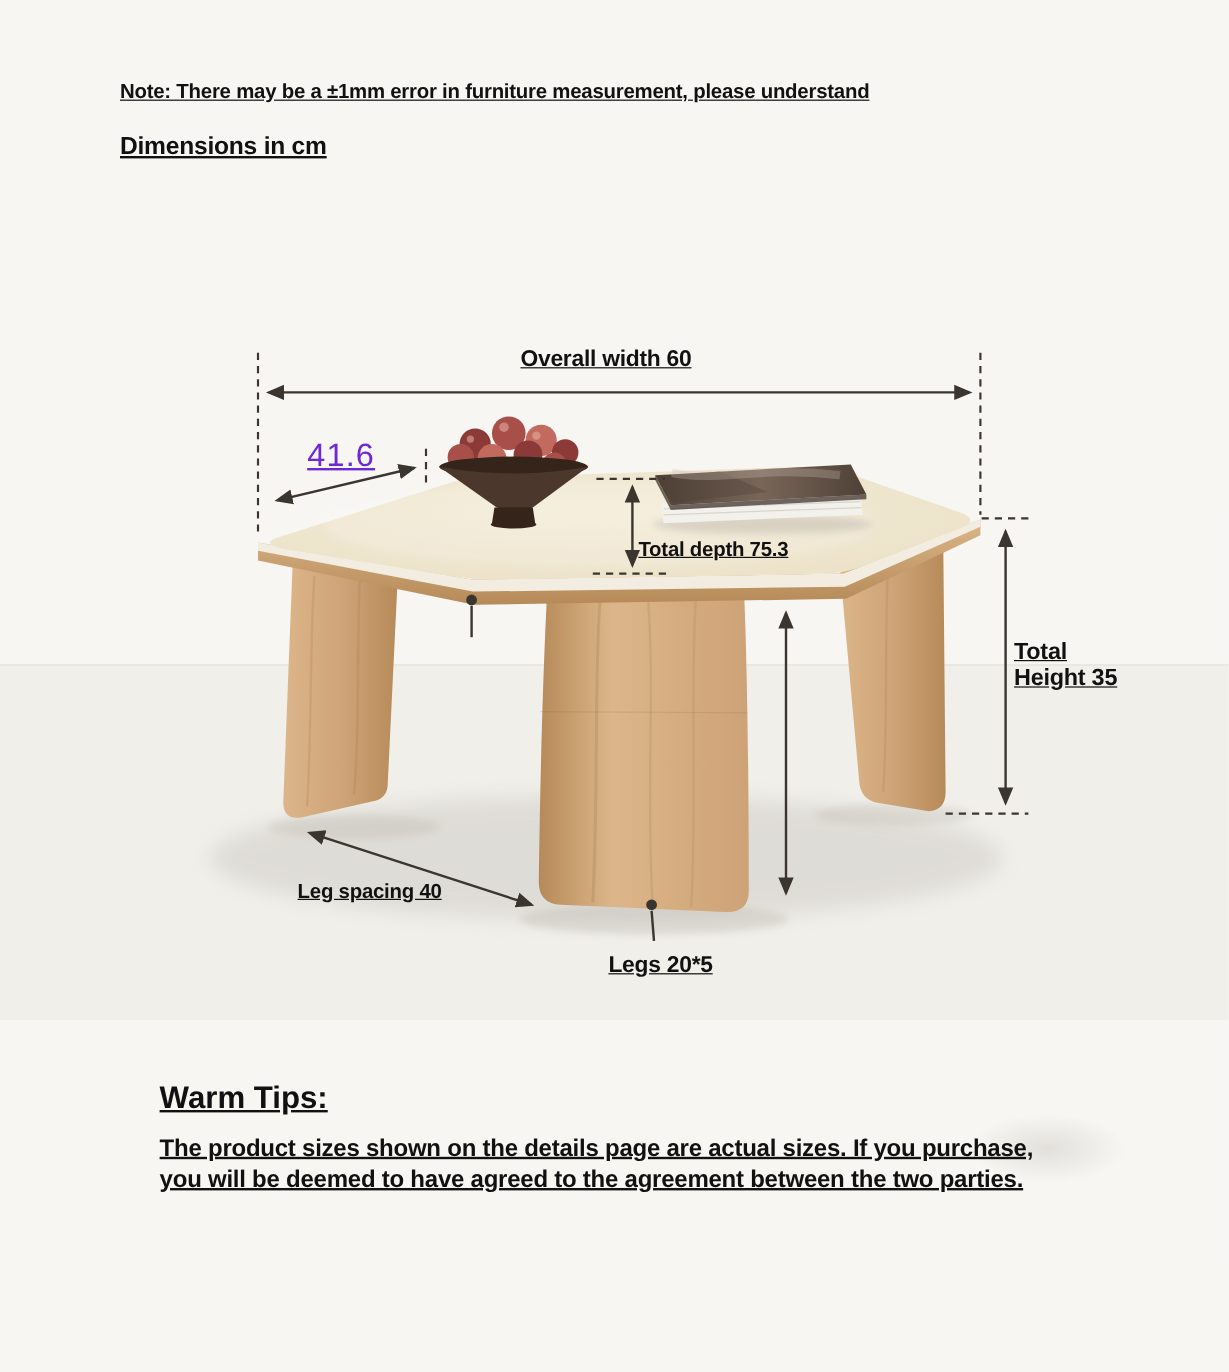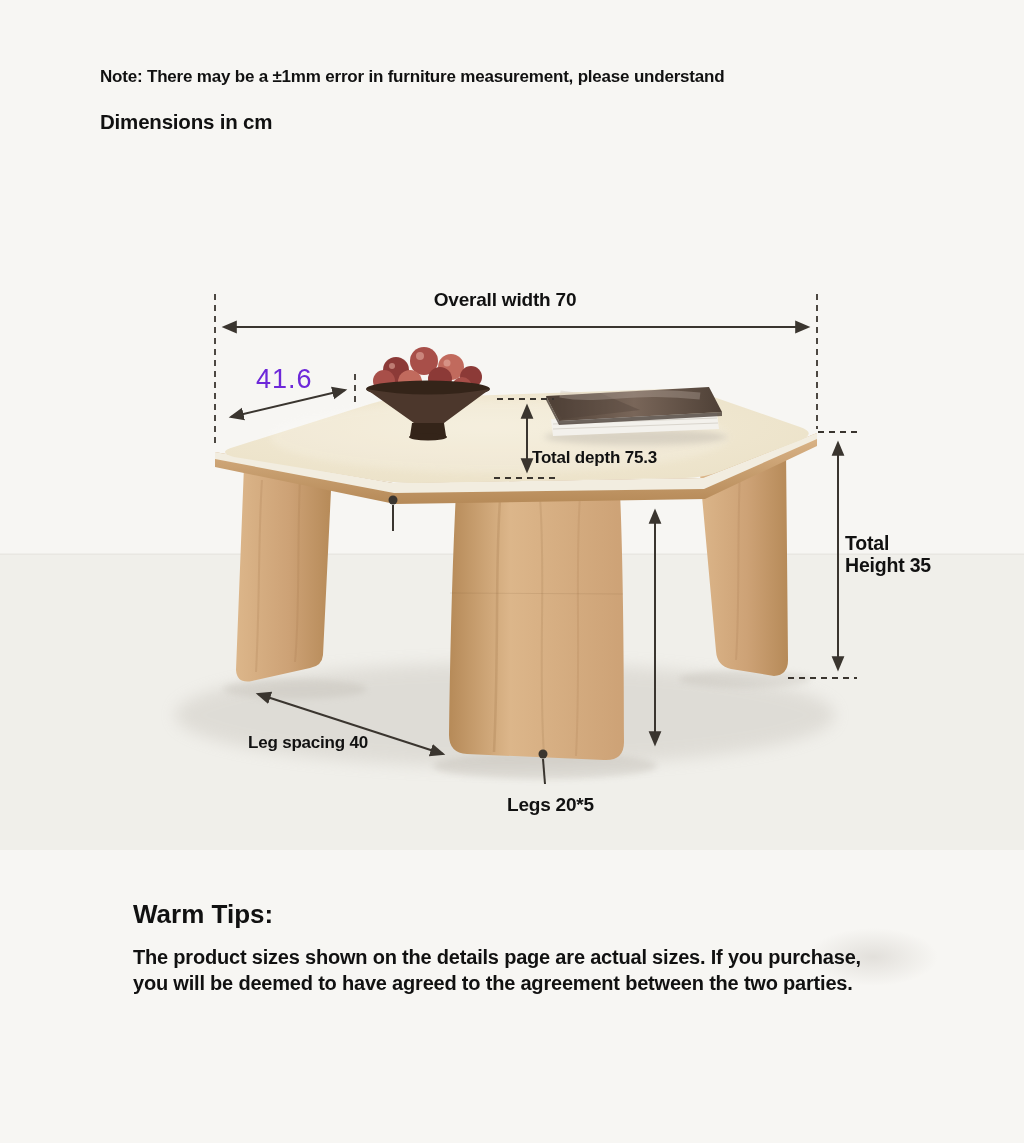--- a/index.html
+++ b/index.html
@@ -1,21 +1,21 @@
 <!DOCTYPE html>
 <html style="--bg: #f7f6f3; --floor: #eae7e2; --ink: #111111; --arrow: #3a352f; --woodlight: #dcb68a; --wood: #cda276; --wooddark: #b68a58; --grain: #8a5c33; --stone: #e9dfc4; --stonehi: #f4ecd8; --stoneedge: #f2ede0; --bowl: #4c372c; --bowldark: #342419; --fruit: #a84f49; --fruitdark: #8c3a37; --fruitlight: #c16a5d; --bookcover: #796659; --bookcoverdark: #4e4036; --bookpages: #f3f1ec; --shadow: #b3ada4;"><head>
 <meta charset="utf-8">
 <style>
   html,body { margin:0; padding:0; background:#f8f7f5; }
   .canvas {
     position:relative; width:1024px; height:1143px; overflow:hidden;
     background:var(--bg,#f7f6f3); color:var(--ink,#111);
     font-family:"Liberation Sans", sans-serif;
   }
-  .lbl { position:absolute; font-weight:bold; white-space:nowrap; letter-spacing:-0.2px; }
+  .lbl { position:absolute; font-weight:bold; white-space:nowrap; letter-spacing:-0.2px;text-decoration:underline; }
   .note-text   { left:100px; top:67px;  font-size:17px; }
   .dim-title   { left:100px; top:110px; font-size:20.5px; }
   .overall-lbl { left:505px; top:289px; font-size:19px; transform:translateX(-50%); }
   .w416-lbl    { left:256px; top:364px; font-size:27px; font-weight:400; color:#6d28d9; letter-spacing:1px; }
   .tdepth-lbl  { left:532px; top:448px; font-size:17px; }
   .dedge-lbl   { left:337px; top:536px; }
   .dedge-lbl .de1 { font-size:17px; font-weight:bold; margin-bottom:8px; }
   .dedge-lbl .de2 { font-size:15px; font-weight:bold; margin-bottom:5px; }
   .dedge-lbl .de3 { font-size:19px; font-weight:bold; line-height:19.5px; }
   .theight-lbl { left:845px; top:533px; font-size:19.5px; line-height:21.5px; }
@@ -190,21 +190,21 @@
     </g>
     <g>
       <line class="dim" x1="258" y1="694" x2="443" y2="754" marker-start="url(#ah)" marker-end="url(#ah)"></line>
     </g>
     <g>
       <circle class="dot" cx="543" cy="754" r="4.5"></circle>
       <line class="dim" x1="543" y1="759" x2="545" y2="784"></line>
     </g>
   </svg>
 
-  <div class="lbl overall-lbl">Overall width 70</div>
+  <div class="lbl overall-lbl">Overall width 60</div>
   <div class="lbl w416-lbl">41.6</div>
   <div class="lbl tdepth-lbl">Total depth 75.3</div>
 
 
   <div class="lbl theight-lbl">
     <div>Total</div>
     <div>Height 35</div>
   </div>
 
 

